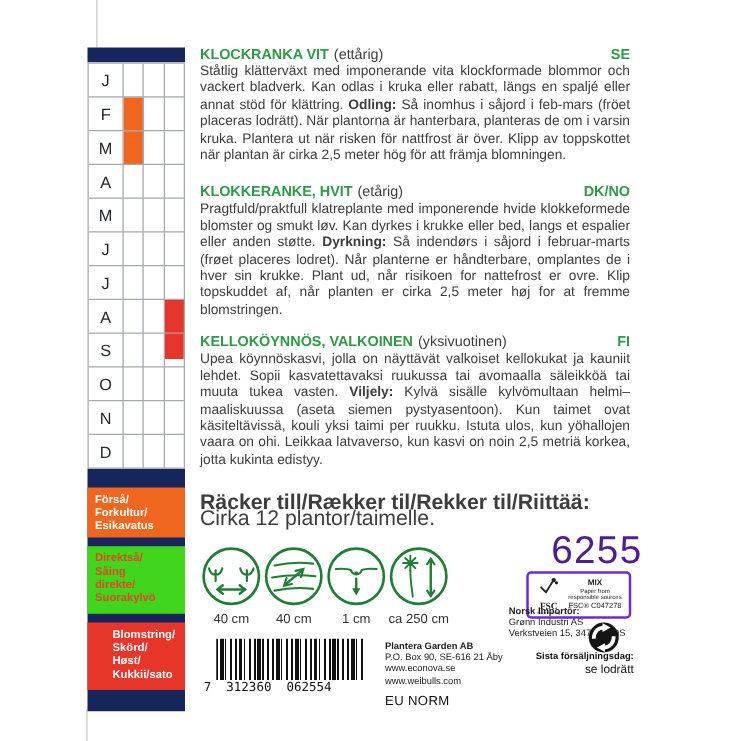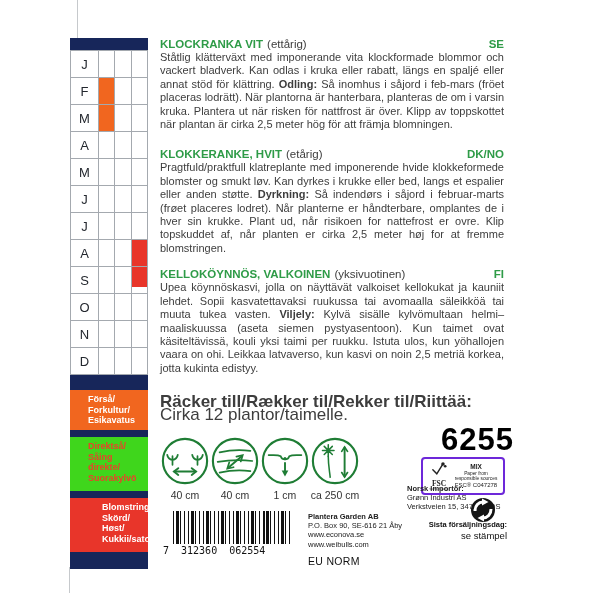--- a/index.html
+++ b/index.html
@@ -20,43 +20,43 @@
   .mo{background:#f1661f;}
   .mr{background:#e8352a;}
   .mr-part{background:linear-gradient(180deg,#e8352a 0 78%,#fff 78%);}
   .legend{background:#17265a;padding:15px 0 17px;}
   .lbox{box-sizing:border-box;padding:4px 3px 4px 6px;font-weight:700;font-size:9px;line-height:10.5px;
         color:#fff;margin-bottom:7px;}
   .lbox:last-child{margin-bottom:0;padding-left:20px;}
   .lb-o{background:#f1661f;height:40px;}
   .lb-g{background:#3fd61c;color:#e8432a;height:54px;}
   .lb-r{background:#e8352a;height:54px;}
-  .lbox span{display:block;margin-left:12px;}
+  .lbox span{display:block;}
 
   
   .main{position:absolute;left:160px;top:38px;width:344px;color:#3d3d3d;}
   .sec-head{display:flex;justify-content:space-between;align-items:baseline;
             font-size:11.5px;font-weight:700;color:#2e9b47;line-height:13px;}
   .sec-qual{font-weight:400;color:#3d3d3d;margin-left:4px;}
   .head-left{white-space:nowrap;}
   .sec-body{font-size:11px;line-height:13.4px;text-align:justify;}
   .kw{font-weight:700;}
   #sec-se{margin-bottom:17px;} #sec-dkno{margin-bottom:13px;} #sec-fi{margin-bottom:20px;}
   .usage{font-size:17px;line-height:13px;margin-bottom:15px;}
   .usage b{font-weight:700;}
 
   
   .icons-row{display:flex;gap:0;}
   .icon-item{text-align:center;}
   .icon-item svg{display:block;margin:0 auto;}
   .icon-label{font-size:10.5px;color:#333;margin-top:3px;}
 
   
-  .product-num{position:absolute;left:441px;top:424px;font-size:31px;font-weight:700;
-               color:#000000;letter-spacing:1px;line-height:31px;}
+  .product-num{position:absolute;left:441px;top:424px;font-size:31px;font-weight:400;
+               color:#4c1d95;letter-spacing:1px;line-height:31px;}
   .fsc-box{position:absolute;left:421px;top:457px;width:84px;height:38px;border:2px solid #6d28d9;
            border-radius:4px;box-sizing:border-box;display:flex;align-items:center;padding:2px 3px;color:#222;}
   .fsc-left{width:26px;text-align:center;}
   .fsc-brand{font-family:"Liberation Serif",serif;font-weight:700;font-size:7.5px;line-height:7px;}
   .fsc-url{font-size:3.5px;color:#555;}
   .fsc-right{flex:1;text-align:center;}
   .fsc-mix{font-size:6.5px;font-weight:700;line-height:7px;}
   .fsc-claim{font-size:4.8px;line-height:5.4px;margin:1px 0;}
   .fsc-license{font-size:6px;line-height:7px;}
 
@@ -265,21 +265,21 @@
   <span>www.weibulls.com</span>
   <div class="eu-norm">EU NORM</div>
 </div>
 
 <div class="addr" id="imp">
   <b>Norsk Importör:</b><br>
   <span>Grønn Industri AS</span><br>
   <span>Verkstveien 15, 3475 ÅROS</span>
   <div class="last-sale">
     <b>Sista försäljningsdag:</b>
-    <span>se stämpel</span>
+    <span>se lodrätt</span>
   </div>
 </div>
 
 <svg class="greendot" width="26" height="26" viewBox="0 0 26 26">
   <circle cx="13" cy="13" r="12" fill="#141414"></circle>
   <path d="M5,14 C5,8.5 8.5,5 13,5" stroke="#fff" stroke-width="3" fill="none"></path>
   <path d="M12,1.5 L18.5,5 L12,8.5 z" fill="#fff"></path>
   <path d="M21,12 C21,17.5 17.5,21 13,21" stroke="#fff" stroke-width="3" fill="none"></path>
   <path d="M14,17.5 L7.5,21 L14,24.5 z" fill="#fff"></path>
 </svg>

